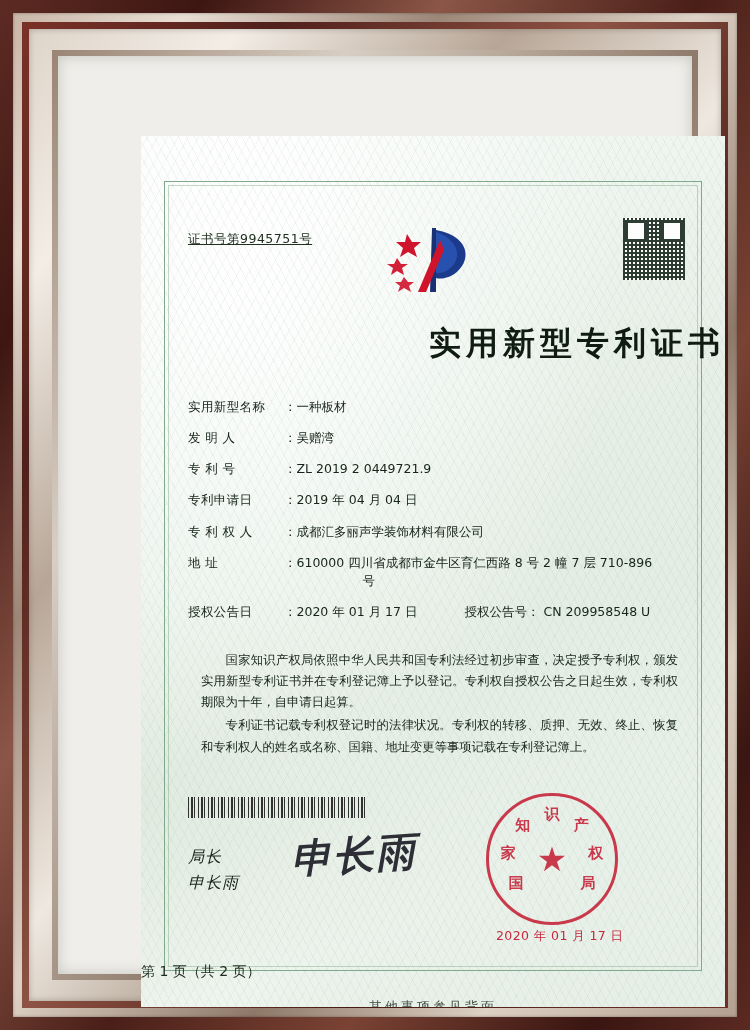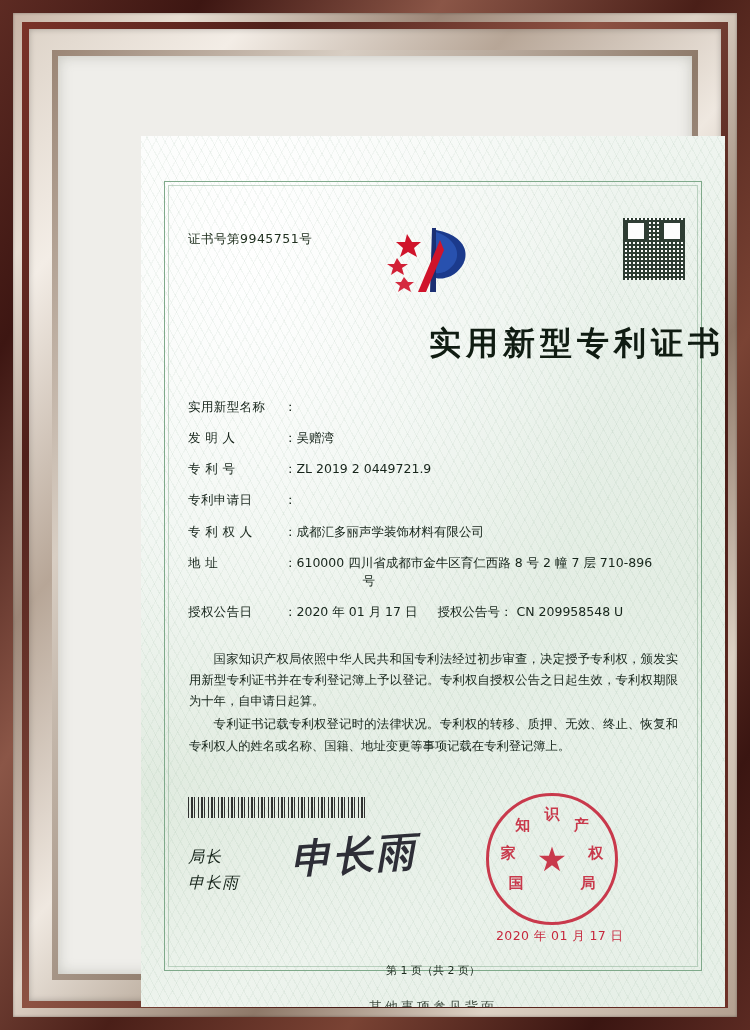--- a/index.html
+++ b/index.html
@@ -85,20 +85,21 @@
   }
 
   
   .cert-no {
     position: absolute;
     left: 47px; top: 95px;
     font-size: 12.5px;
     color: #20301f;
     letter-spacing: .5px;
     font-family: "DejaVu Sans", sans-serif;
+    text-decoration: underline;
   }
   .qr {
     position: absolute;
     right: 40px; top: 82px;
     width: 62px; height: 62px;
     background-color: #ffffff;
     background-image:
       repeating-linear-gradient(90deg, #14241a 0 2px, rgba(255,255,255,0) 2px 4px),
       repeating-linear-gradient(0deg, #14241a 0 2px, rgba(255,255,255,0) 2px 4px);
     background-size: 4px 4px, 4px 4px;
@@ -160,38 +161,37 @@
   }
   .field-colon { flex: 0 0 9px; }
   .field-value {
     flex: 1;
     word-break: break-all;
   }
   .field-value .sub {
     margin-left: 66px;
   }
   .inline-extra {
-    margin-left: 16px;
+    margin-left: 43px;
     white-space: nowrap;
   }
 
   
   .body-text {
     position: absolute;
     left: 47px; top: 514px;
     width: 490px;
     font-size: 12.3px;
     line-height: 1.72;
     color: #16241a;
     text-align: justify;
   }
   .body-text p {
-    margin: 0 0 2px 1px;
+    margin: 0 0 2px 13px;
     text-indent: 2em;
-    font-family: Liberation Mono, monospace;
   }
 
   
   .barcode {
     position: absolute;
     left: 47px; top: 661px;
     width: 180px; height: 21px;
     background-image: repeating-linear-gradient(90deg,
       #111 0 1px, rgba(255,255,255,0) 1px 3px,
       #111 3px 5px, rgba(255,255,255,0) 5px 6px,
@@ -260,22 +260,21 @@
     color: #c3122a;
     letter-spacing: .4px;
     opacity: .9;
   }
 
   
   .page-no {
     position: absolute;
     left: 0; right: 0;
     top: 827px;
-    text-align: center;
-    font-size: 11px;
+    font-size: 14px;
     color: #1b2a1d;
   }
   .footer-note {
     position: absolute;
     left: 0; right: 0;
     top: 862px;
     text-align: center;
     font-size: 13px;
     color: #3d4a3e;
     letter-spacing: 3px;
@@ -311,37 +310,39 @@
         </svg>
       </div>
 
       <div class="main-title">实用新型专利证书</div>
 
       <div class="fields">
 
         <div class="field-row">
           <div class="field-label">实用新型名称</div>
           <div class="field-colon">：</div>
+          <div class="field-value">一种板材</div>
         </div>
 
         <div class="field-row">
           <div class="field-label spread">发 明 人</div>
           <div class="field-colon">：</div>
           <div class="field-value">吴赠湾</div>
         </div>
 
         <div class="field-row">
           <div class="field-label spread">专 利 号</div>
           <div class="field-colon">：</div>
           <div class="field-value">ZL 2019 2 0449721.9</div>
         </div>
 
         <div class="field-row">
           <div class="field-label">专利申请日</div>
           <div class="field-colon">：</div>
+          <div class="field-value">2019 年 04 月 04 日</div>
         </div>
 
         <div class="field-row">
           <div class="field-label spread">专 利 权 人</div>
           <div class="field-colon">：</div>
           <div class="field-value">成都汇多丽声学装饰材料有限公司</div>
         </div>
 
         <div class="field-row">
           <div class="field-label spread">地 址</div>

